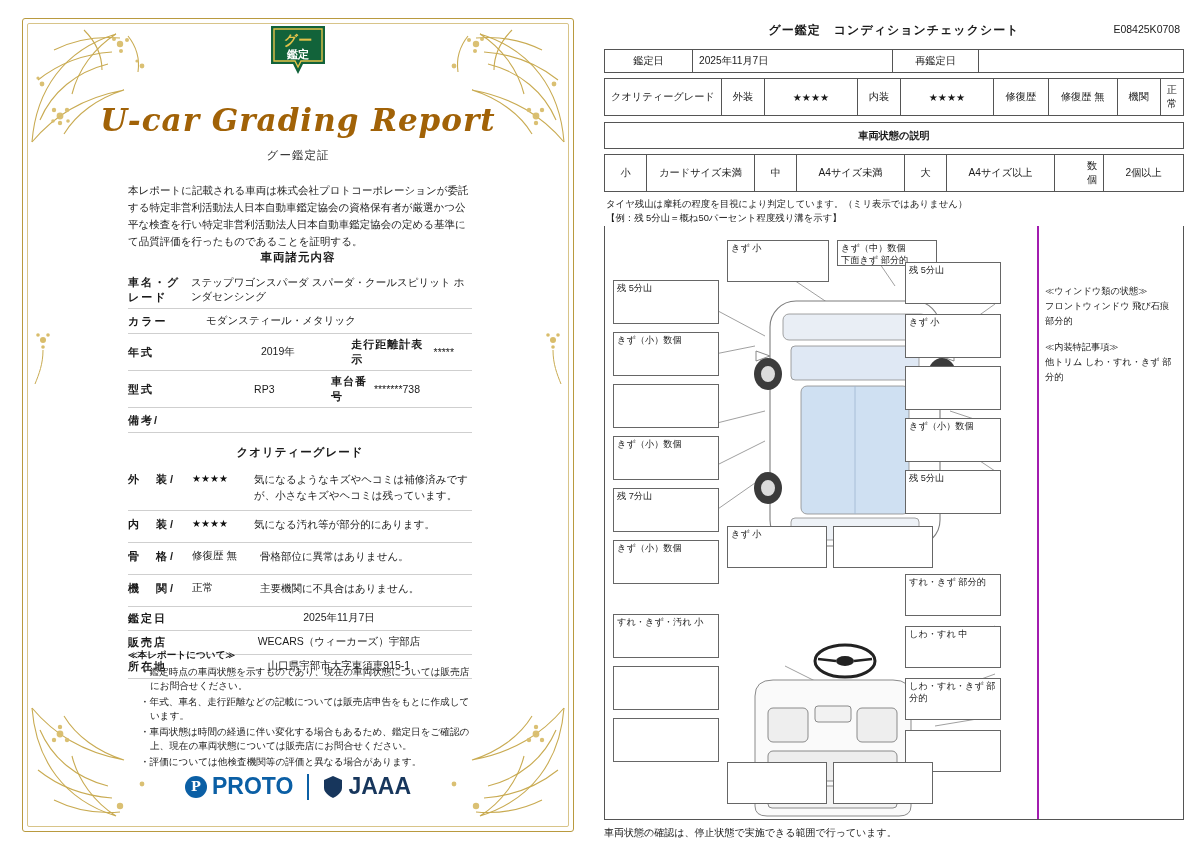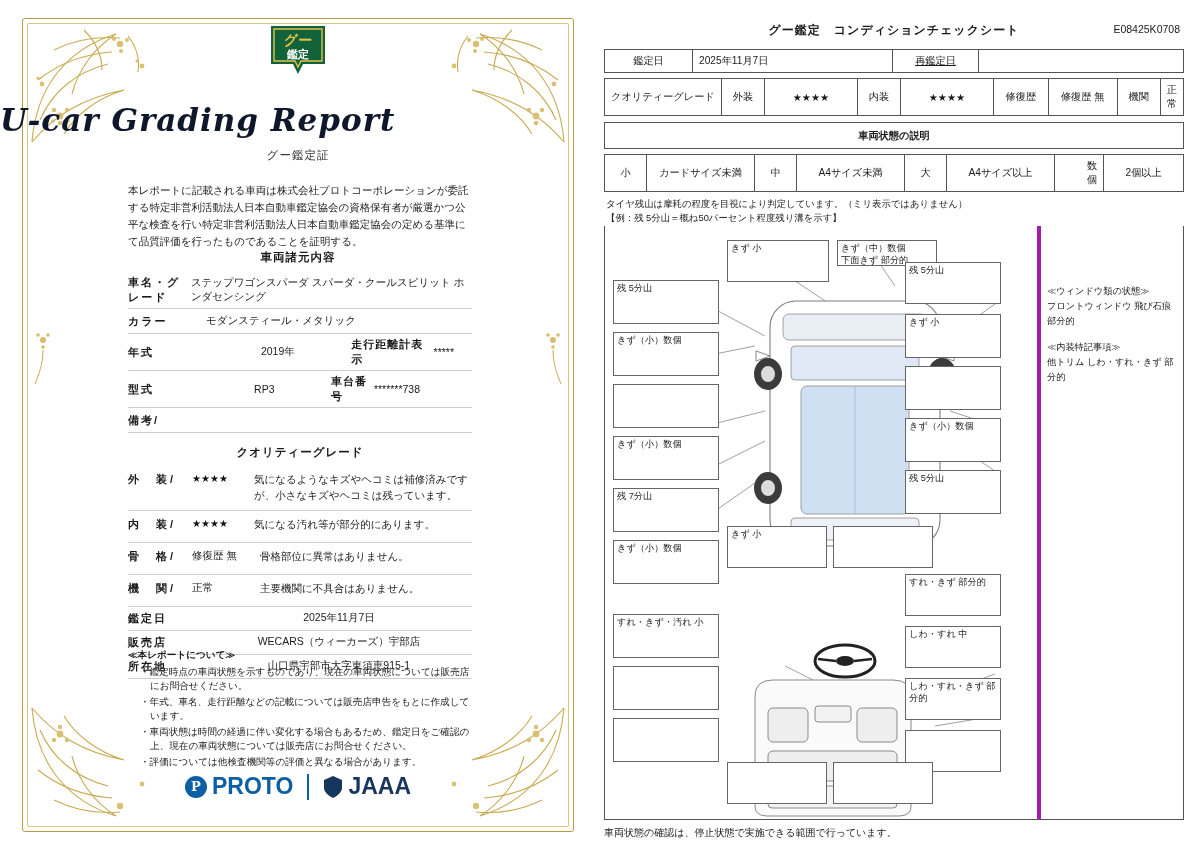--- a/index.html
+++ b/index.html
@@ -42,24 +42,25 @@
   .side-orn { position:absolute; width:26px; height:60px; pointer-events:none; }
   .so-l { left:30px; top:330px; }
   .so-r { right:30px; top:330px; transform:scaleX(-1); }
 
   .logo-badge {
     position:absolute; left:50%; top:20px; transform:translateX(-50%);
     width:62px; height:58px;
   }
   .title-script {
     position:absolute; top:102px; left:0; right:0;
+    text-align:center;
     font-family:"DejaVu Serif", serif;
     font-style:italic;
     font-size:31px;
-    color:#0f172a;
+    color:#a16207;
     letter-spacing:1px;
     font-weight:bold;
   }
   .title-sub {
     position:absolute; top:148px; left:0; right:0;
     text-align:center; font-size:11.5px; color:#333; letter-spacing:1px;
   }
   .intro {
     position:absolute; left:128px; top:182px; width:344px;
     font-size:10.5px; line-height:1.62; color:#1a1a1a;
@@ -152,21 +153,21 @@
     border:1px solid #555;
     border-top:none;
     margin-top:0;
   }
   .dbox {
     position:absolute; border:1px solid #666; background:#fff;
     font-size:9.2px; padding:2px 3px; line-height:1.25;
   }
   .rightcol-note {
     position:absolute; right:0; top:0; width:146px; height:100%;
-    border-left:4px solid #a21caf; padding:6px 6px; font-size:9.2px; line-height:1.6;
+    border-left:2px solid #a21caf; padding:6px 6px; font-size:9.2px; line-height:1.6;
   }
   .footer-note { font-size:10px; margin-top:6px; }
 
   svg { display:block; }
 </style>
 </head>
 <body>
 
 <div class="page">
 
@@ -399,21 +400,21 @@
     <div class="r-title">
       <span>グー鑑定　コンディションチェックシート</span>
       <span class="r-code">E08425K0708</span>
     </div>
 
     <table class="grid">
       <tbody>
           <tr>
         <td class="c lblcell" style="width:88px;">鑑定日</td>
         <td style="width:200px;">2025年11月7日</td>
-        <td class="c lblcell" style="width:86px;text-decoration:underline;">再鑑定日</td>
+        <td class="c lblcell" style="width:86px;">再鑑定日</td>
         <td></td>
       </tr>
     </tbody>
       </table>
 
     <table class="grid" style="margin-top:5px;">
       <tbody>
           <tr>
         <td class="c lblcell" style="width:110px;">クオリティーグレード</td>
         <td class="c lblcell" style="width:44px;">外装</td>

